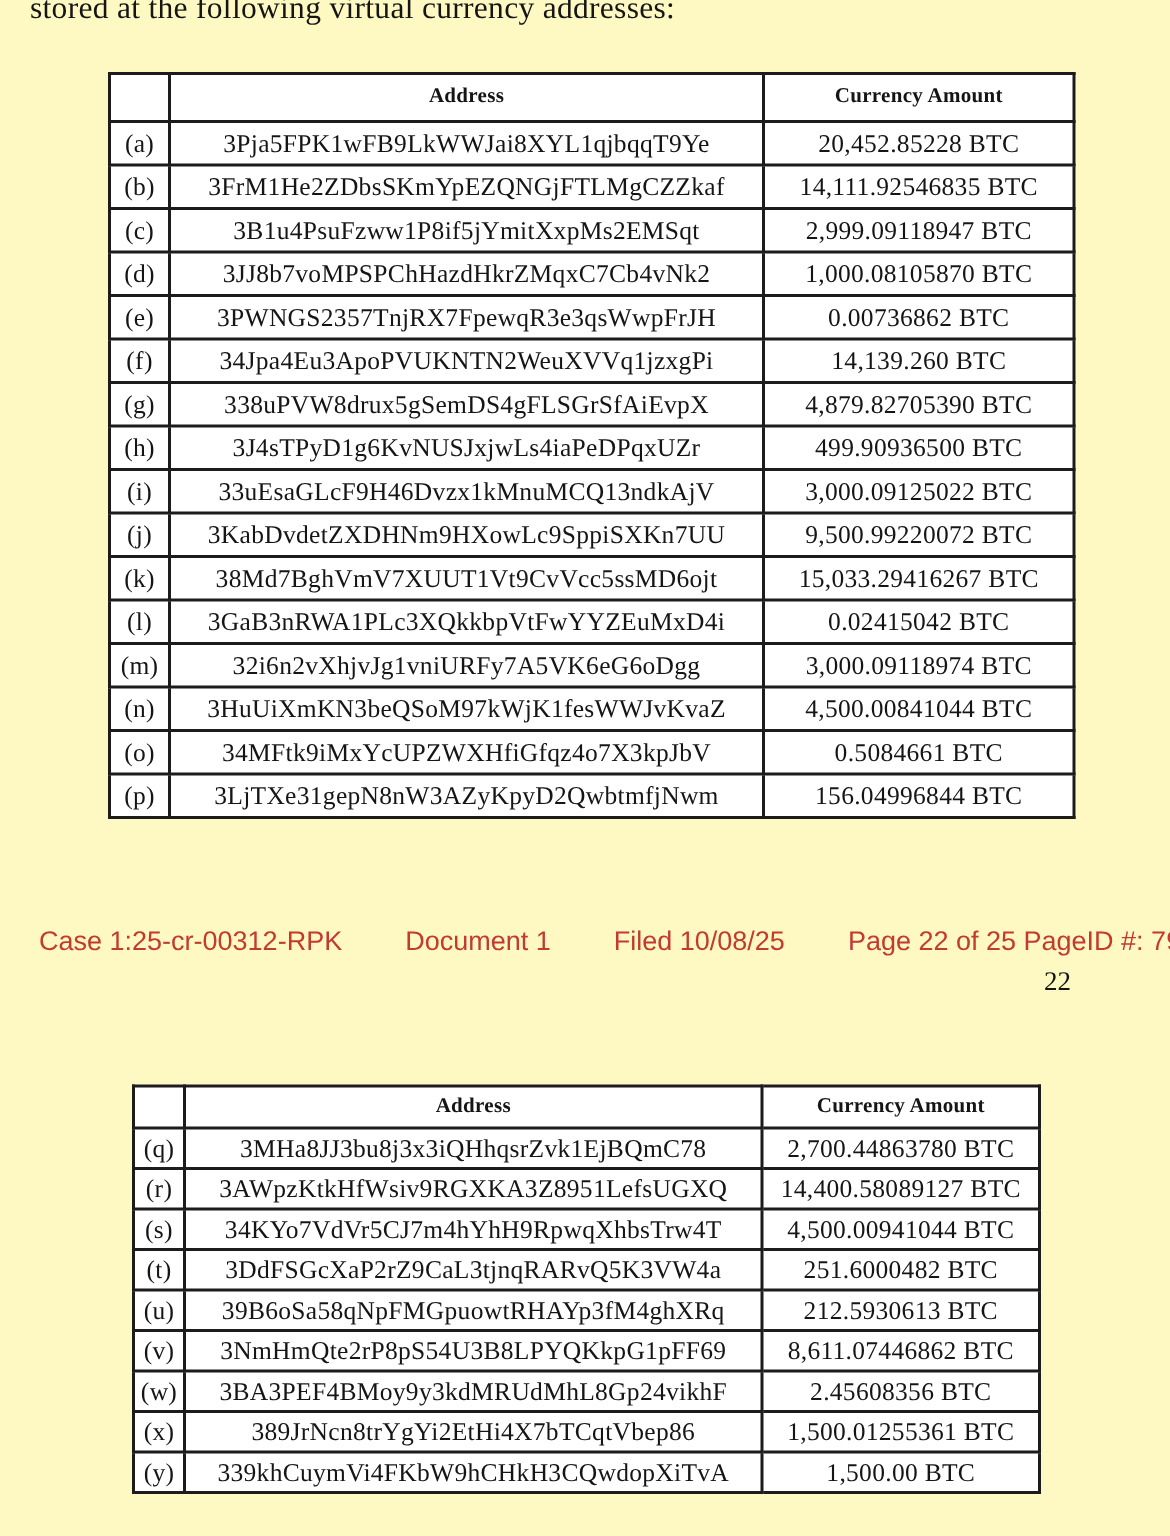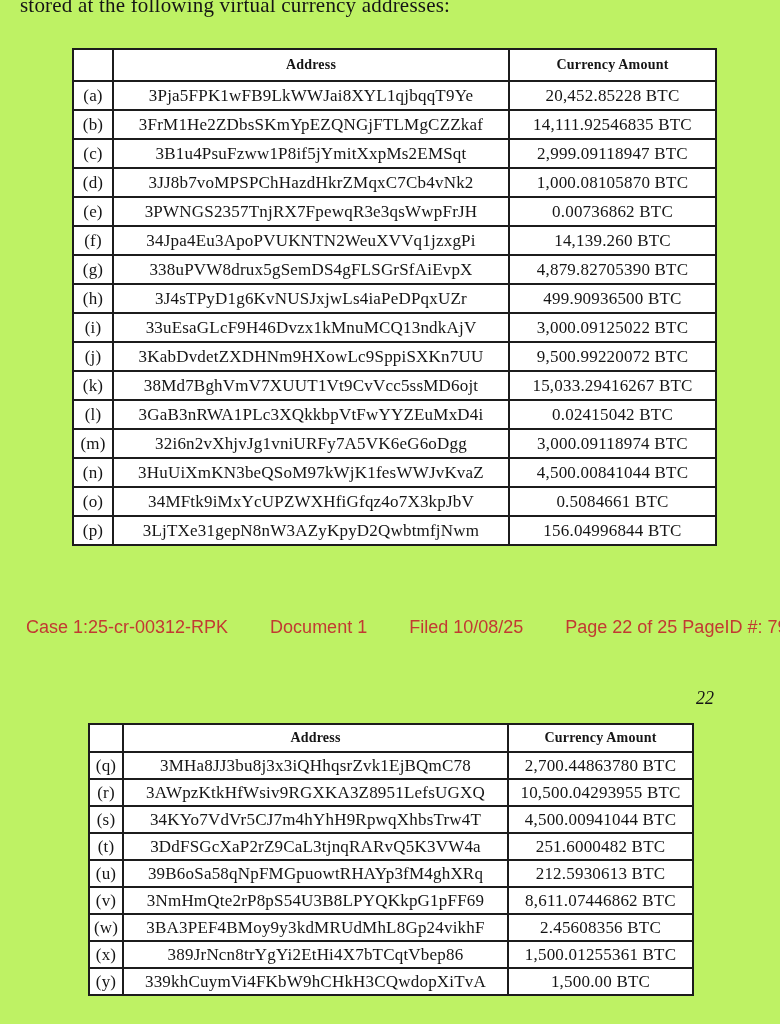--- a/index.html
+++ b/index.html
@@ -1,20 +1,20 @@
 <!DOCTYPE html>
 <html><head>
 <meta charset="utf-8">
 <style>
   html, body { margin: 0; padding: 0; background: #ffffff; }
   .page {
     position: relative;
     width: 780px;
     height: 1024px;
-    background: #bef264;
+    background: #fef9c3;
     overflow: hidden;
     font-family: "Liberation Serif", serif;
     color: #151515;
   }
   .intro {
     position: absolute;
     left: 20px;
     top: -7px;
     font-size: 21px;
     letter-spacing: 0.2px;
@@ -52,23 +52,22 @@
     gap: 42px;
     font-family: "Liberation Sans", sans-serif;
     font-size: 18px;
     white-space: nowrap;
     overflow: hidden;
     margin-top: 11px;
   }
   .pagenum {
     position: absolute;
     left: 696px;
-    top: 688px;
+    top: 644px;
     font-size: 18px;
-    font-style: italic;
   }
 </style>
 </head>
 <body>
 
 <div class="page">
 
   <div class="intro">stored at the following virtual currency addresses:</div>
 
   <table class="t1">
@@ -192,21 +191,21 @@
     </thead>
     <tbody>
         <tr>
           <td>(q)</td>
           <td>3MHa8JJ3bu8j3x3iQHhqsrZvk1EjBQmC78</td>
           <td>2,700.44863780 BTC</td>
         </tr>
         <tr>
           <td>(r)</td>
           <td>3AWpzKtkHfWsiv9RGXKA3Z8951LefsUGXQ</td>
-          <td>10,500.04293955 BTC</td>
+          <td>14,400.58089127 BTC</td>
         </tr>
         <tr>
           <td>(s)</td>
           <td>34KYo7VdVr5CJ7m4hYhH9RpwqXhbsTrw4T</td>
           <td>4,500.00941044 BTC</td>
         </tr>
         <tr>
           <td>(t)</td>
           <td>3DdFSGcXaP2rZ9CaL3tjnqRARvQ5K3VW4a</td>
           <td>251.6000482 BTC</td>

